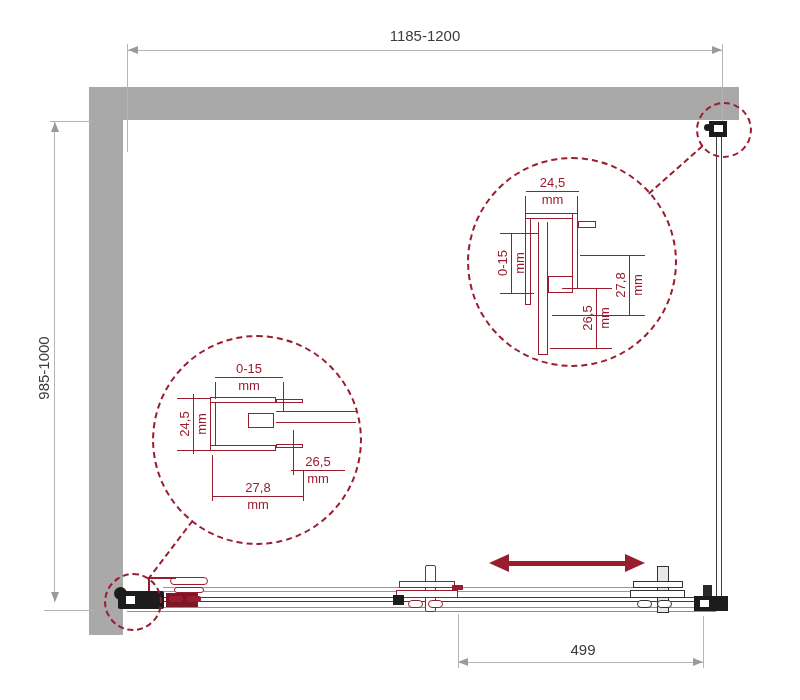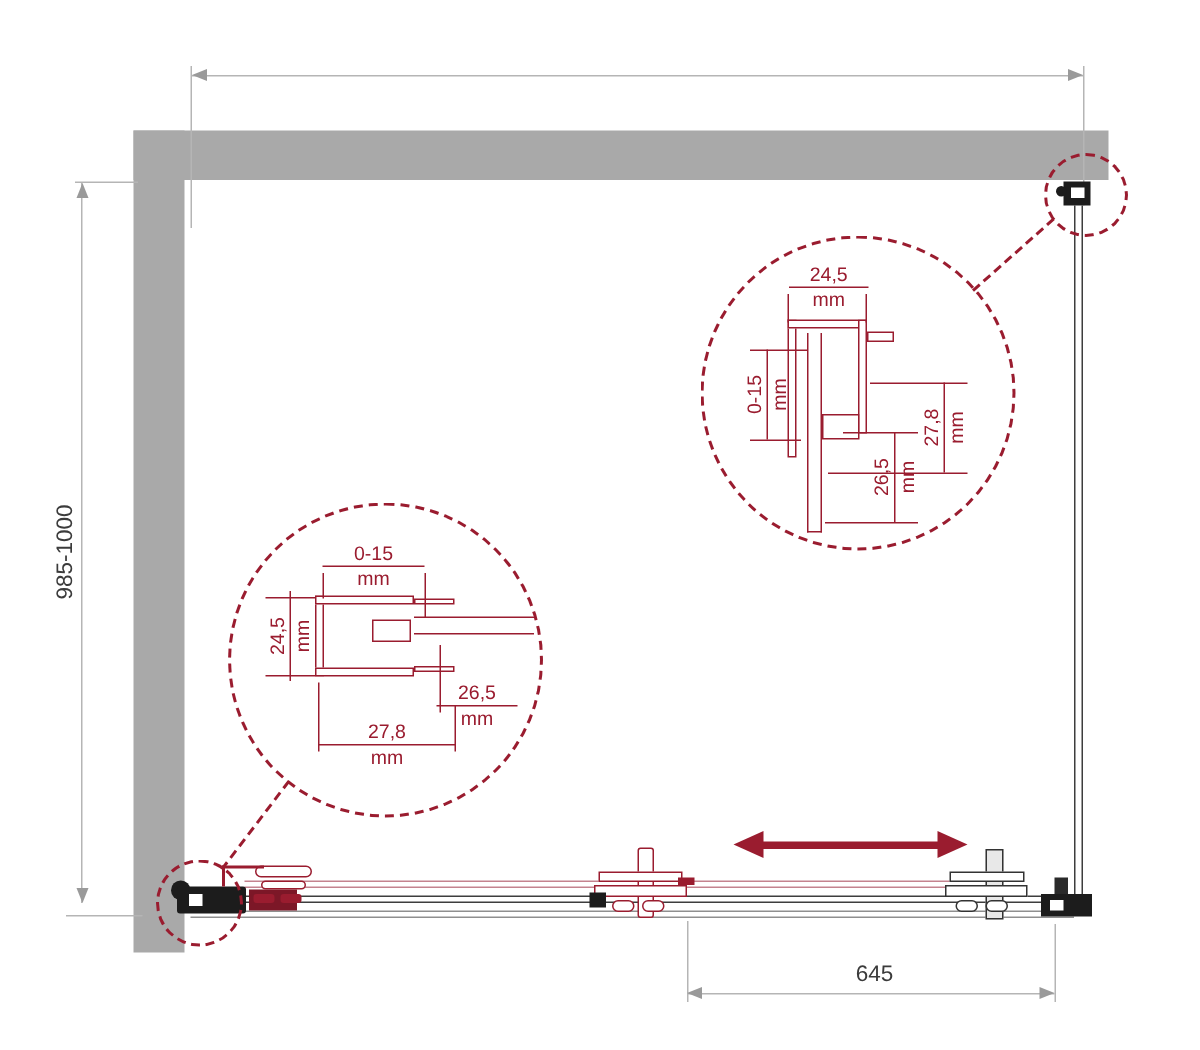--- a/index.html
+++ b/index.html
@@ -48,34 +48,35 @@
   .panel-r{border-left:1.6px solid var(--trackdark);border-right:1.6px solid var(--trackdark);box-sizing:border-box;background:#fff;}
 </style>
 </head>
 <body>
 
 <div id="canvas">
 
   <div class="abs wall" style="left:89px;top:87px;width:650px;height:33px;"></div>
   <div class="abs wall" style="left:89px;top:87px;width:34px;height:548px;"></div>
 
+  <div class="abs dimlabel" style="left:355px;top:27px;width:140px;">1185-1200</div>
   <div class="abs dline" style="left:128px;top:50px;width:594px;height:1px;"></div>
   <div class="abs dline" style="left:127px;top:44px;width:1px;height:108px;"></div>
   <div class="abs dline" style="left:722px;top:44px;width:1px;height:93px;"></div>
   <div class="abs arr l" style="left:128px;top:46px;"></div>
   <div class="abs arr r" style="left:712px;top:46px;"></div>
 
   <div class="abs dimlabel rot" style="left:-26px;top:359px;width:140px;height:18px;">985-1000</div>
   <div class="abs dline" style="left:54px;top:122px;width:1px;height:480px;"></div>
   <div class="abs dline" style="left:50px;top:121px;width:42px;height:1px;"></div>
   <div class="abs dline" style="left:44px;top:610px;width:51px;height:1px;"></div>
   <div class="abs arr u" style="left:51px;top:122px;"></div>
   <div class="abs arr d" style="left:51px;top:592px;"></div>
 
-  <div class="abs dimlabel" style="left:553px;top:641px;width:60px;">645</div>
+  <div class="abs dimlabel" style="left:553px;top:641px;width:60px;">499</div>
   <div class="abs dline" style="left:458px;top:662px;width:245px;height:1px;"></div>
   <div class="abs dline" style="left:458px;top:614px;width:1px;height:54px;"></div>
   <div class="abs dline" style="left:703px;top:616px;width:1px;height:52px;"></div>
   <div class="abs arr l" style="left:458px;top:658px;"></div>
   <div class="abs arr r" style="left:693px;top:658px;"></div>
 
   <div class="abs panel-r" style="left:716px;top:137px;width:6px;height:473px;"></div>
 
   <div class="abs track" style="left:163px;top:587px;width:490px;height:5px;border-top:1.5px solid var(--accent-light);border-bottom:1.5px solid var(--accent-light);"></div>
   <div class="abs track" style="left:140px;top:597px;width:582px;height:5px;border-top:1.5px solid var(--trackdark);border-bottom:1.5px solid var(--trackdark);"></div>

